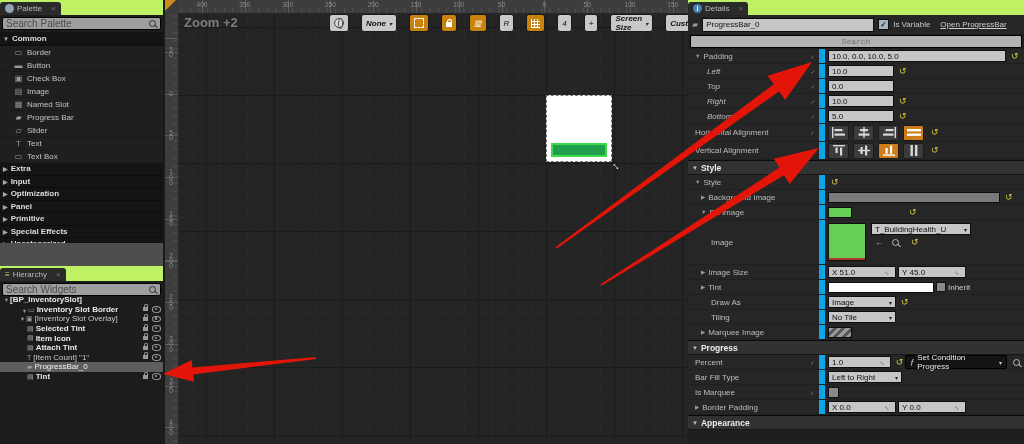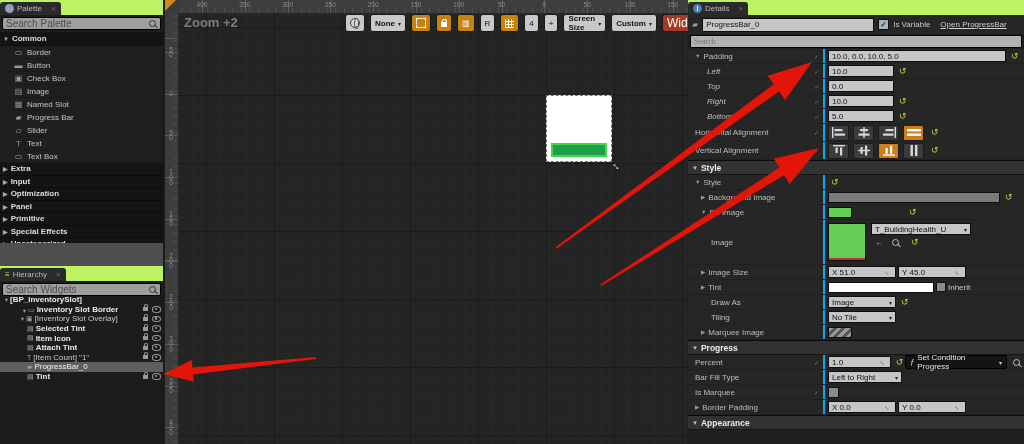--- a/index.html
+++ b/index.html
@@ -79,22 +79,22 @@
        word-break:break-all;text-align:center;}
   #grid{position:absolute;left:13px;top:13px;right:0;bottom:0;background-color:#242424;
        background-image:
          linear-gradient(90deg,#1b1b1b 1px,transparent 1px),
          linear-gradient(#1b1b1b 1px,transparent 1px),
          linear-gradient(90deg,#292929 1px,transparent 1px),
          linear-gradient(#292929 1px,transparent 1px);
        background-size:68px 68px,68px 68px,13.6px 13.6px,13.6px 13.6px;
        background-position:28px 0,0 14px,0.8px 0,0 0.4px;}
   #zoom-label{position:absolute;left:6px;top:2px;font-size:13px;font-weight:bold;color:#7d7d7d;}
-  #designer-toolbar{position:absolute;left:167px;top:1px;height:18px;display:flex;gap:5px;
-       align-items:center;}
+  #designer-toolbar{position:absolute;left:151px;top:1px;height:18px;display:flex;gap:12px;
+       align-items:center;font-style:italic;}
   .tbtn{height:16px;border:1px solid #1a1a1a;border-radius:3px;background:#c9c9c9;color:#111;
        display:flex;align-items:center;padding:0 4px;font-size:8px;gap:1px;}
   .tbtn.orange{background:#c8830e;color:#fff;}
   .globe{width:10px;height:10px;border-radius:50%;background:#d6d6d6;position:relative;
        border:1px solid #444;box-sizing:border-box;}
   .globe::after{content:"";position:absolute;left:3px;top:-1px;width:3px;height:9px;
        border:1px solid #555;border-radius:50%;}
   .dashedbox{width:8px;height:8px;border:1px dashed #fff;}
   .lockicon{width:6px;height:4.5px;background:#fff;position:relative;margin-top:3px;}
   .lockicon::before{content:"";position:absolute;top:-3.4px;left:0.8px;width:3px;height:3px;
@@ -115,30 +115,30 @@
   
   #details-panel{position:absolute;left:688px;top:0;width:336px;height:444px;background:#1f1f1f;}
   #dname-row{height:19px;display:flex;align-items:center;gap:4px;padding:0 4px;background:#262626;}
   #dname-row .wicon{color:#9a9a9a;font-size:8px;}
   #dname-input{width:164px;height:12px;background:#c6c6c6;border:1px solid #0d0d0d;color:#111;
        font-size:8px;padding:0 3px;font-family:"Liberation Sans",sans-serif;}
   #open-link{color:#cfcfcf;text-decoration:underline;margin-left:6px;}
   #dsearch{display:flex;align-items:center;background:#b2b2b2;border:1px solid #000;height:11px;
        margin:1px 2px;}
   #dsearch input{flex:1;background:transparent;border:none;outline:none;font-size:8px;color:#333;
-       padding:12px 3px;font-family:Liberation Serif, serif;}
+       padding:12px 3px;font-family:Liberation Mono, monospace;text-align:center;}
   .dsection{height:13px;background:#323232;border-top:1px solid #0a0a0a;border-bottom:1px solid #161616;
        display:flex;align-items:center;gap:3px;padding-left:4px;font-weight:bold;color:#ececec;
        font-size:8.5px;}
   .dsection .exp{font-size:6px;color:#bbb;}
   .drow{height:14px;display:flex;align-items:stretch;background:#262626;border-bottom:1px solid #202020;}
   .drow.tall{height:17px;}
   .drow.image{height:44px;}
   .dlabel{width:137px;flex:0 0 auto;display:flex;align-items:center;gap:3px;color:#bdbdbd;
-       border-right:2px solid #0ea5e9;position:relative;padding-left:7px;box-sizing:border-box;}
+       border-right:6px solid #0ea5e9;position:relative;padding-left:7px;box-sizing:border-box;}
   .dlabel .exp{font-size:5.5px;color:#999;}
   .dlabel.i1{padding-left:19px;font-style:italic;}
   .dlabel.i2{padding-left:13px;}
   .dlabel.i3{padding-left:23px;}
   .bindmark{position:absolute;right:4px;color:#7c7c7c;font-size:6px;}
   .dval{flex:1;display:flex;align-items:center;padding-left:3px;gap:2px;}
   .w-sm{width:58px;}.w-lg{width:170px;}.w-md{width:60px;}
   .swatch{height:9px;border:1px solid #0d0d0d;}
   .alignbtn{width:19px;height:14px;background:#3c3c3c;border:1px solid #1c1c1c;border-radius:2px;
        display:flex;align-items:center;justify-content:center;color:#d8d8d8;margin-right:2px;}

